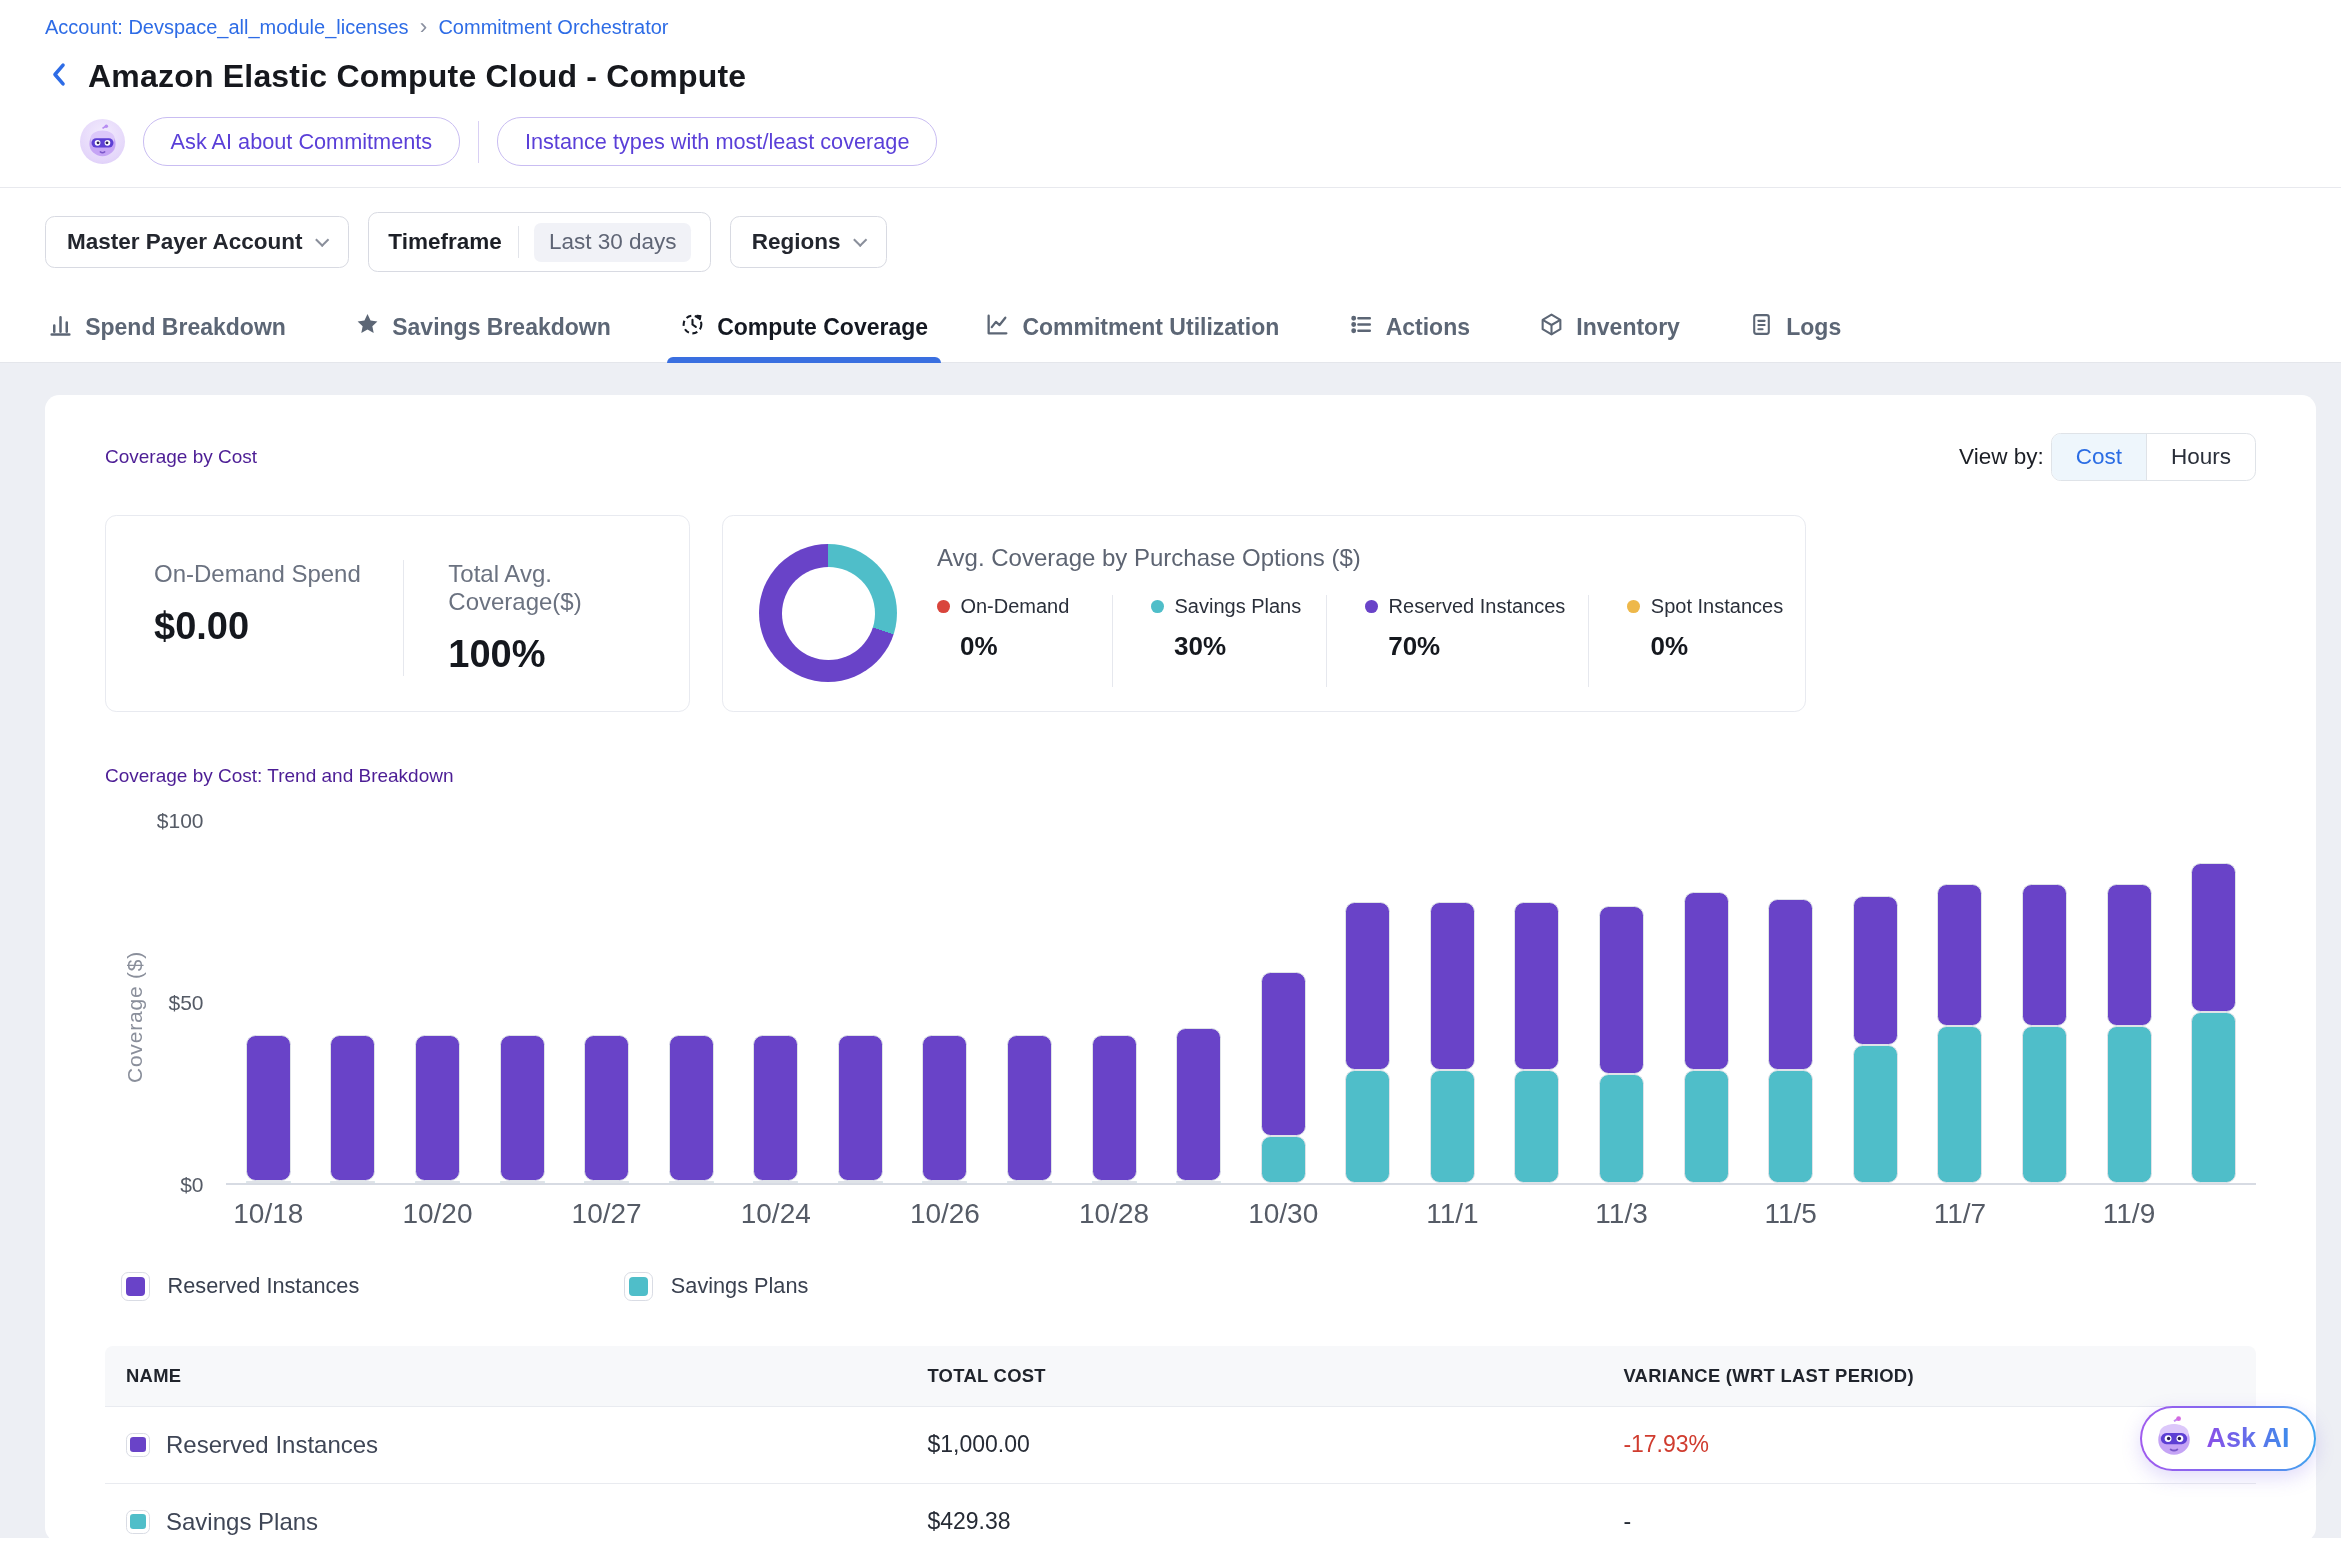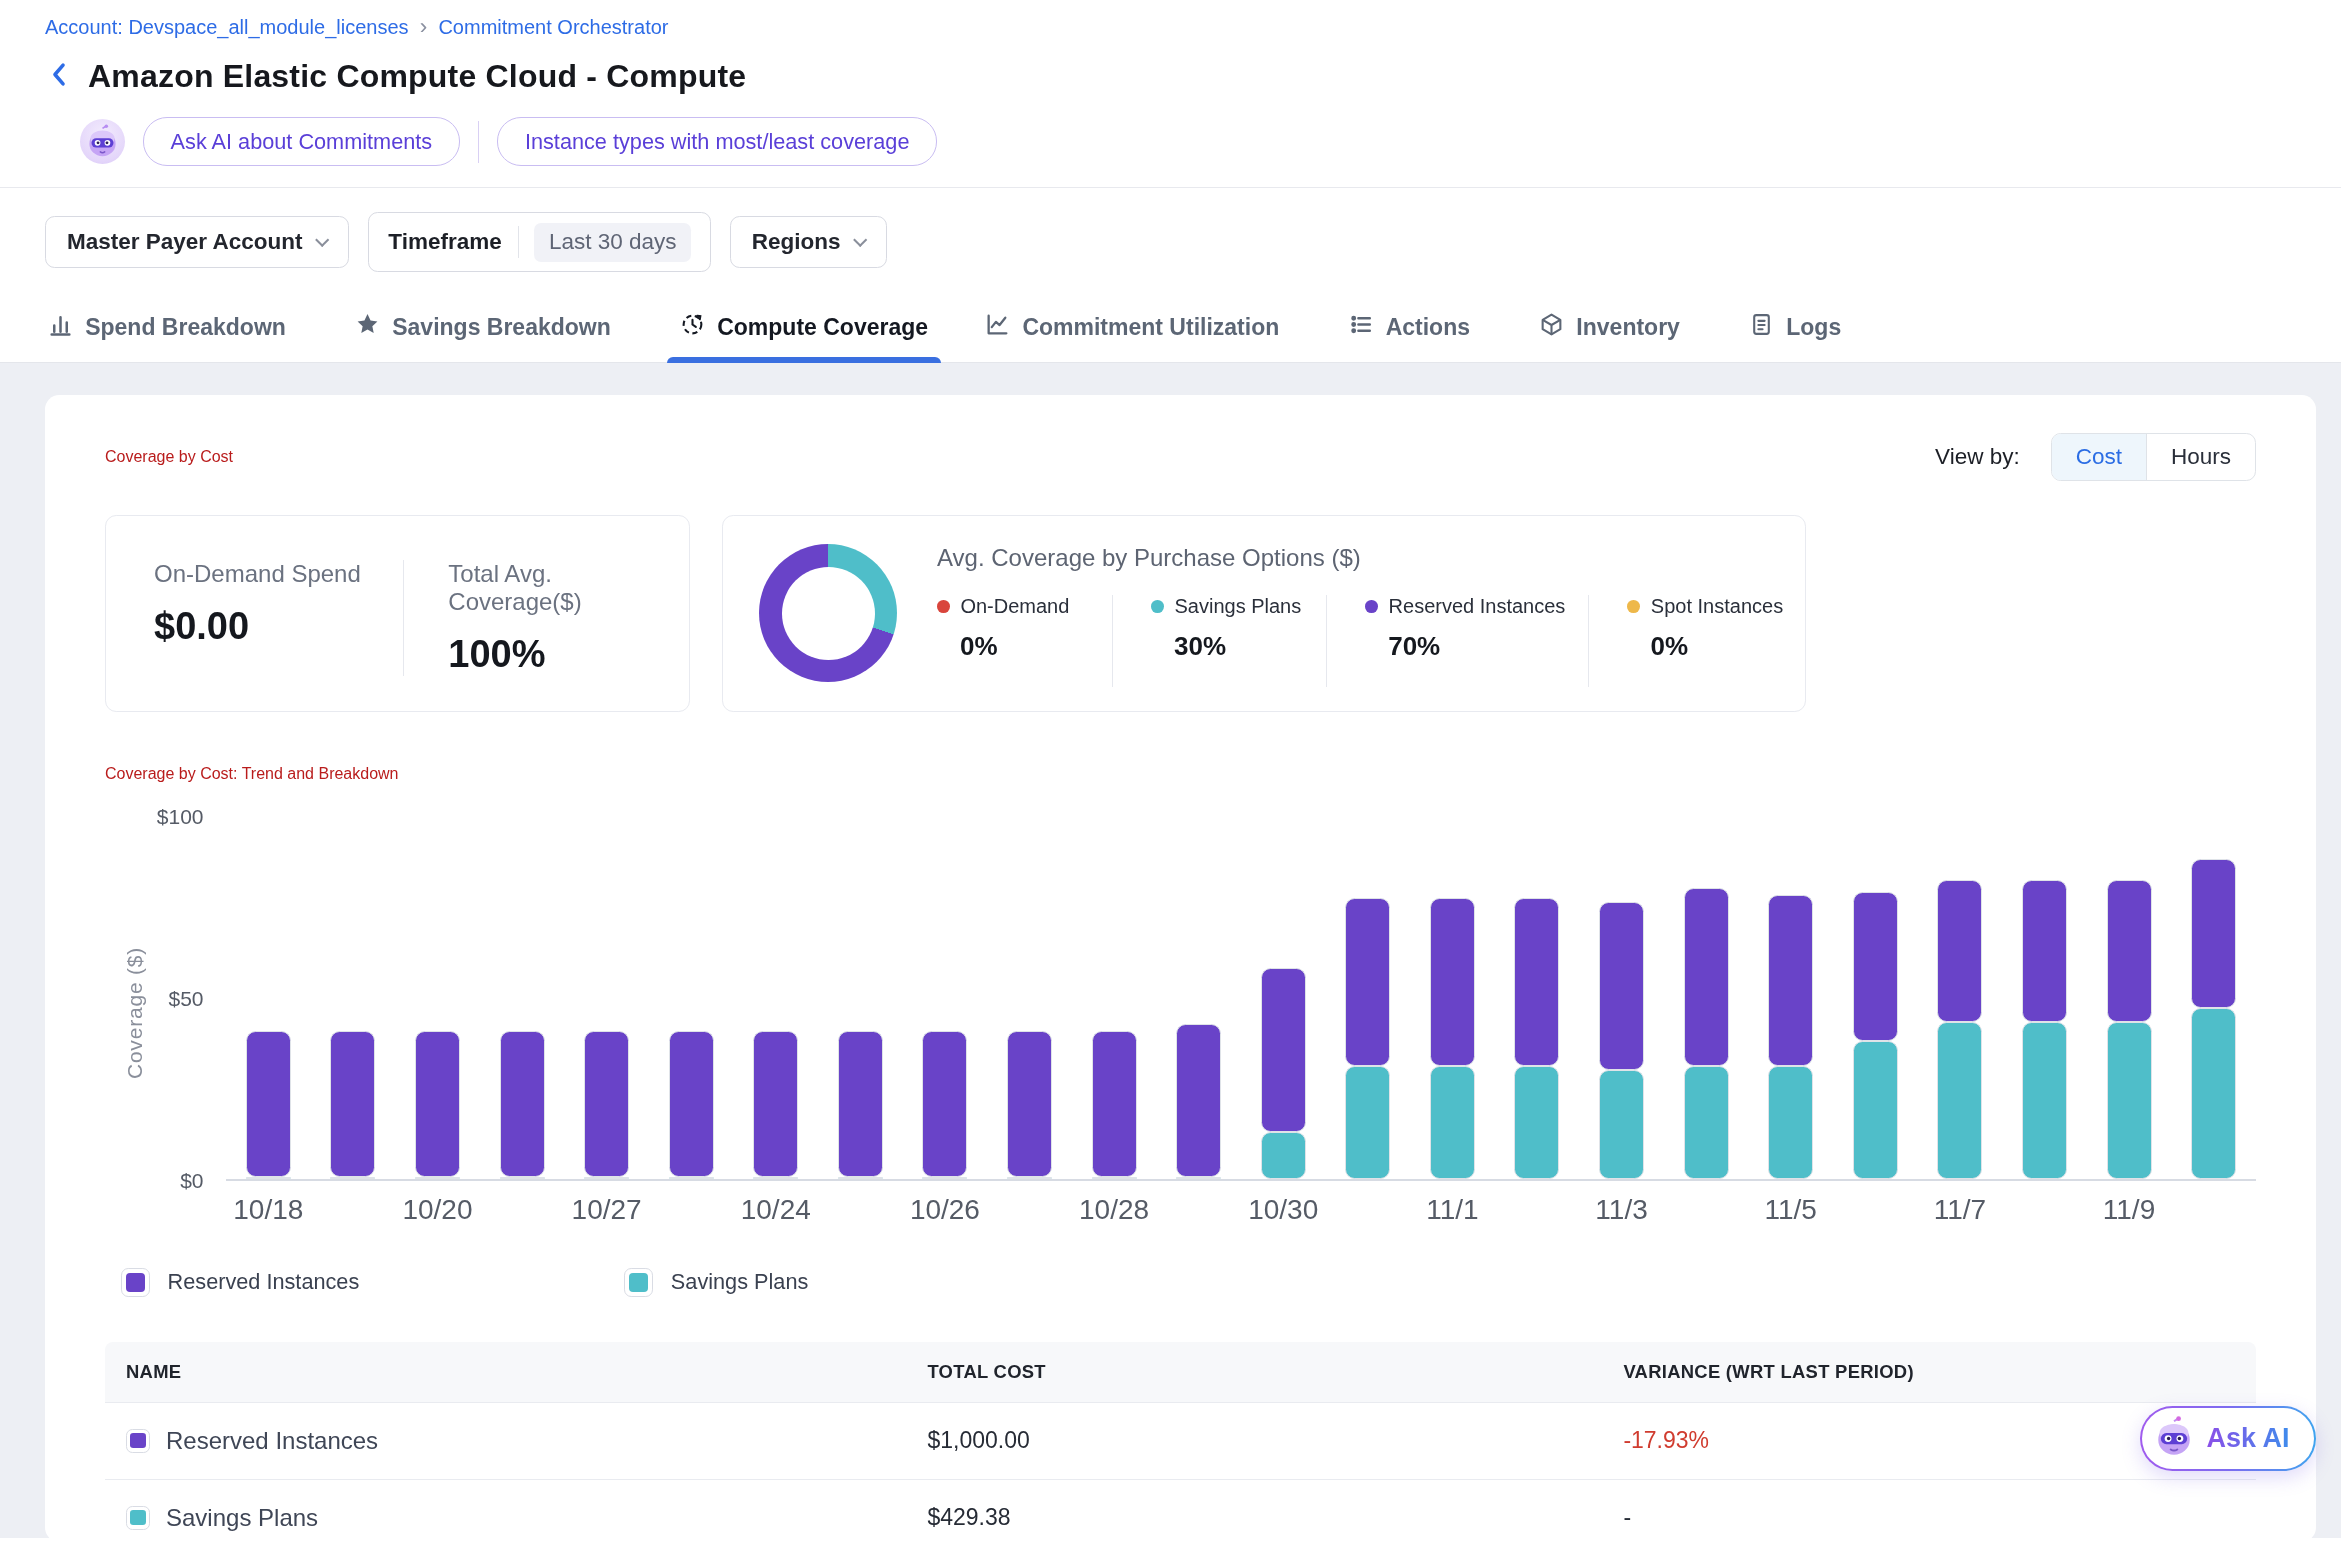--- a/index.html
+++ b/index.html
@@ -30,22 +30,22 @@
   .tabs-bar { background:#fff; border-bottom:0.8px solid #e4e6eb; padding:0 45px; display:flex; gap:51px; }
   .tab { display:flex; align-items:center; gap:12px; font-size:23px; font-weight:600; color:#5c6675;
          padding:17.6px 3.2px 19px 3.2px; position:relative; cursor:pointer; }
   .tab.active { color:#141821; }
   .tab.active .tab-underline { position:absolute; left:-9.6px; right:-9.6px; bottom:-0.8px; height:6.4px;
          background:#3a6fe0; border-radius:6.4px 6.4px 0 0; }
   .tab svg { width:25px; height:25px; }
   .body { background:#edeff4; height:1175px; position:relative; padding:32px 26px 0 45px; }
   .card { background:#fff; border-radius:14.4px; width:2271px; height:1147px; padding:38px 60px; overflow:hidden; }
   .cov-head { display:flex; justify-content:space-between; align-items:center; }
-  .sec-title { font-size:16px; color:#b91c1c; }
-  .viewby { display:flex; align-items:center; gap:31px; }
+  .sec-title { font-size:19px; color:#4c1d95; }
+  .viewby { display:flex; align-items:center; gap:7px; }
   .viewby-label { font-size:22.5px; color:#1c1f26; }
   .seg { display:flex; border:1.6px solid #dfe3e8; border-radius:9.6px; overflow:hidden; background:#fff; }
   .seg-btn { font-size:22.5px; padding:9.6px 24px; color:#2a2f3a; cursor:pointer; }
   .seg-btn.active { color:#2b6de4; font-weight:400; background:#eef6fc; border-right:1.6px solid #dfe3e8; }
   .stats-row { display:flex; gap:32px; margin-top:34px; }
   .mini-card { border:1.6px solid #e8eaf0; border-radius:11.2px; background:#fff; }
   .stats-card { width:585px; height:197px; display:flex; align-items:flex-start; padding:44px 0 0 48px; }
   .stat { width:241px; }
   .stat-label { font-size:24px; color:#6b7280; }
   .stat-value { font-size:38px; font-weight:700; color:#15181e; margin-top:17.6px; }

